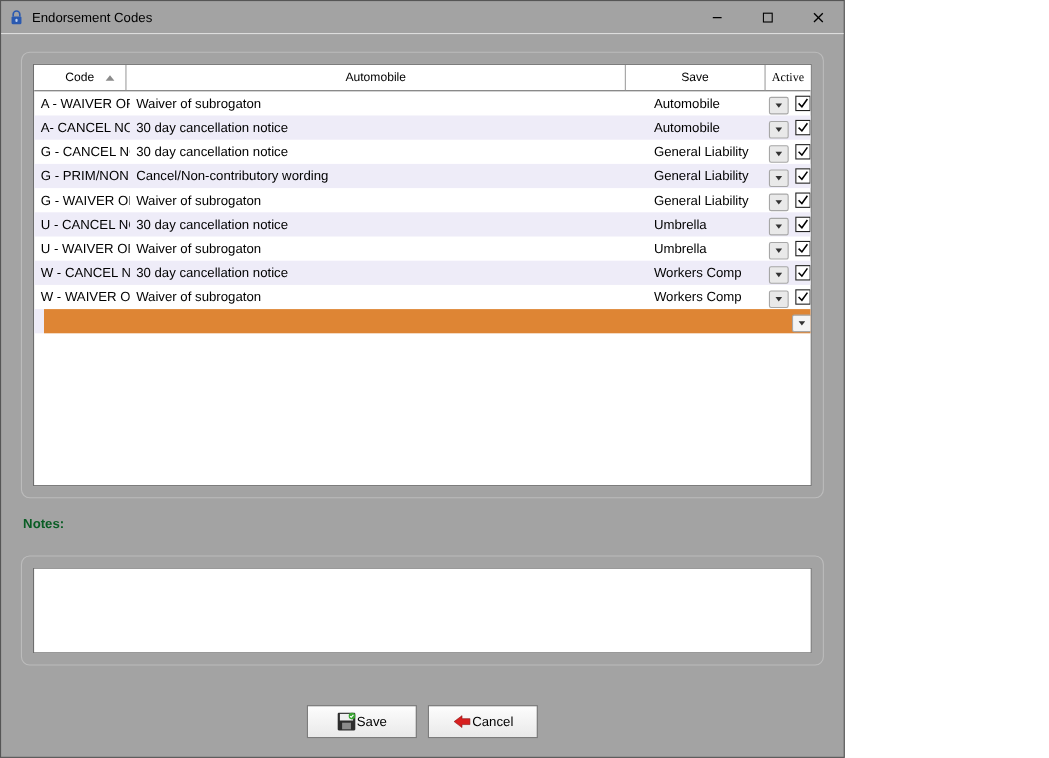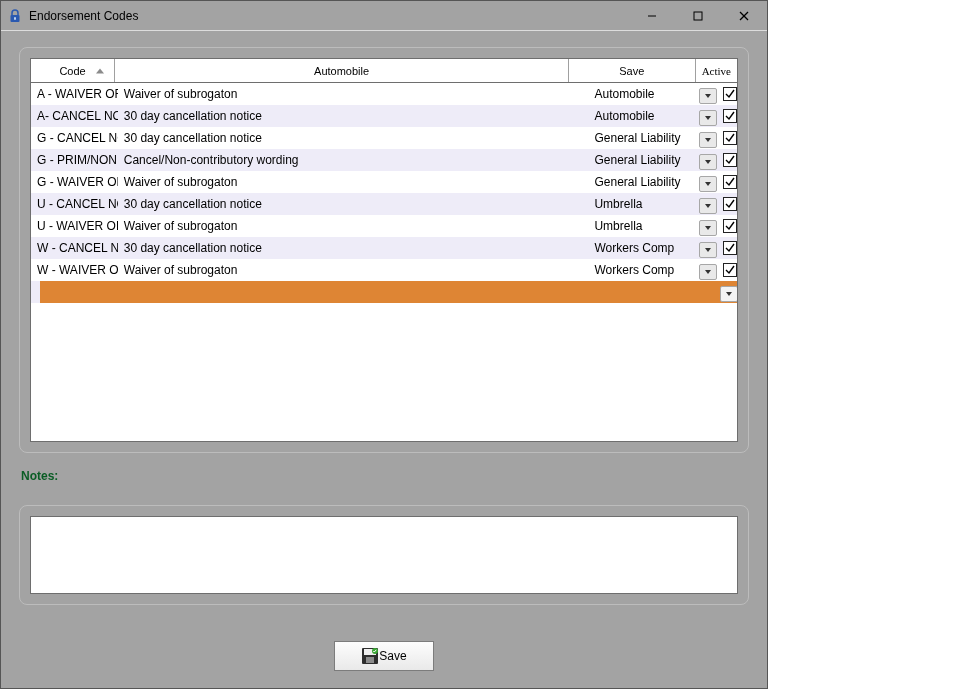--- a/index.html
+++ b/index.html
@@ -284,15 +284,23 @@
         <svg width="18" height="18" viewBox="0 0 18 18">
           <rect x="1" y="1" width="16" height="16" rx="1" fill="#2d2d2d"></rect>
           <rect x="3" y="2" width="12" height="6" fill="#f0f0f0"></rect>
           <rect x="5" y="10" width="8" height="6" fill="#8c8c8c"></rect>
           <circle cx="14" cy="4" r="3" fill="#3aa533"></circle>
           <path d="M12.3 4 l1 1 l2 -2.2" fill="none" stroke="#fff" stroke-width="1"></path>
         </svg>
       </span>
       <span>Save</span>
     </div>
+    <div class="btn">
+      <span class="bicon">
+        <svg width="20" height="16" viewBox="0 0 20 16">
+          <path d="M2 8 L10 2 L10 5 L18 5 L18 11 L10 11 L10 14 Z" fill="#d71f1f" stroke="#8a0f0f" stroke-width="0.6"></path>
+        </svg>
+      </span>
+      <span>Cancel</span>
+    </div>
   </div>
 
 </div>
 
 </body></html>

